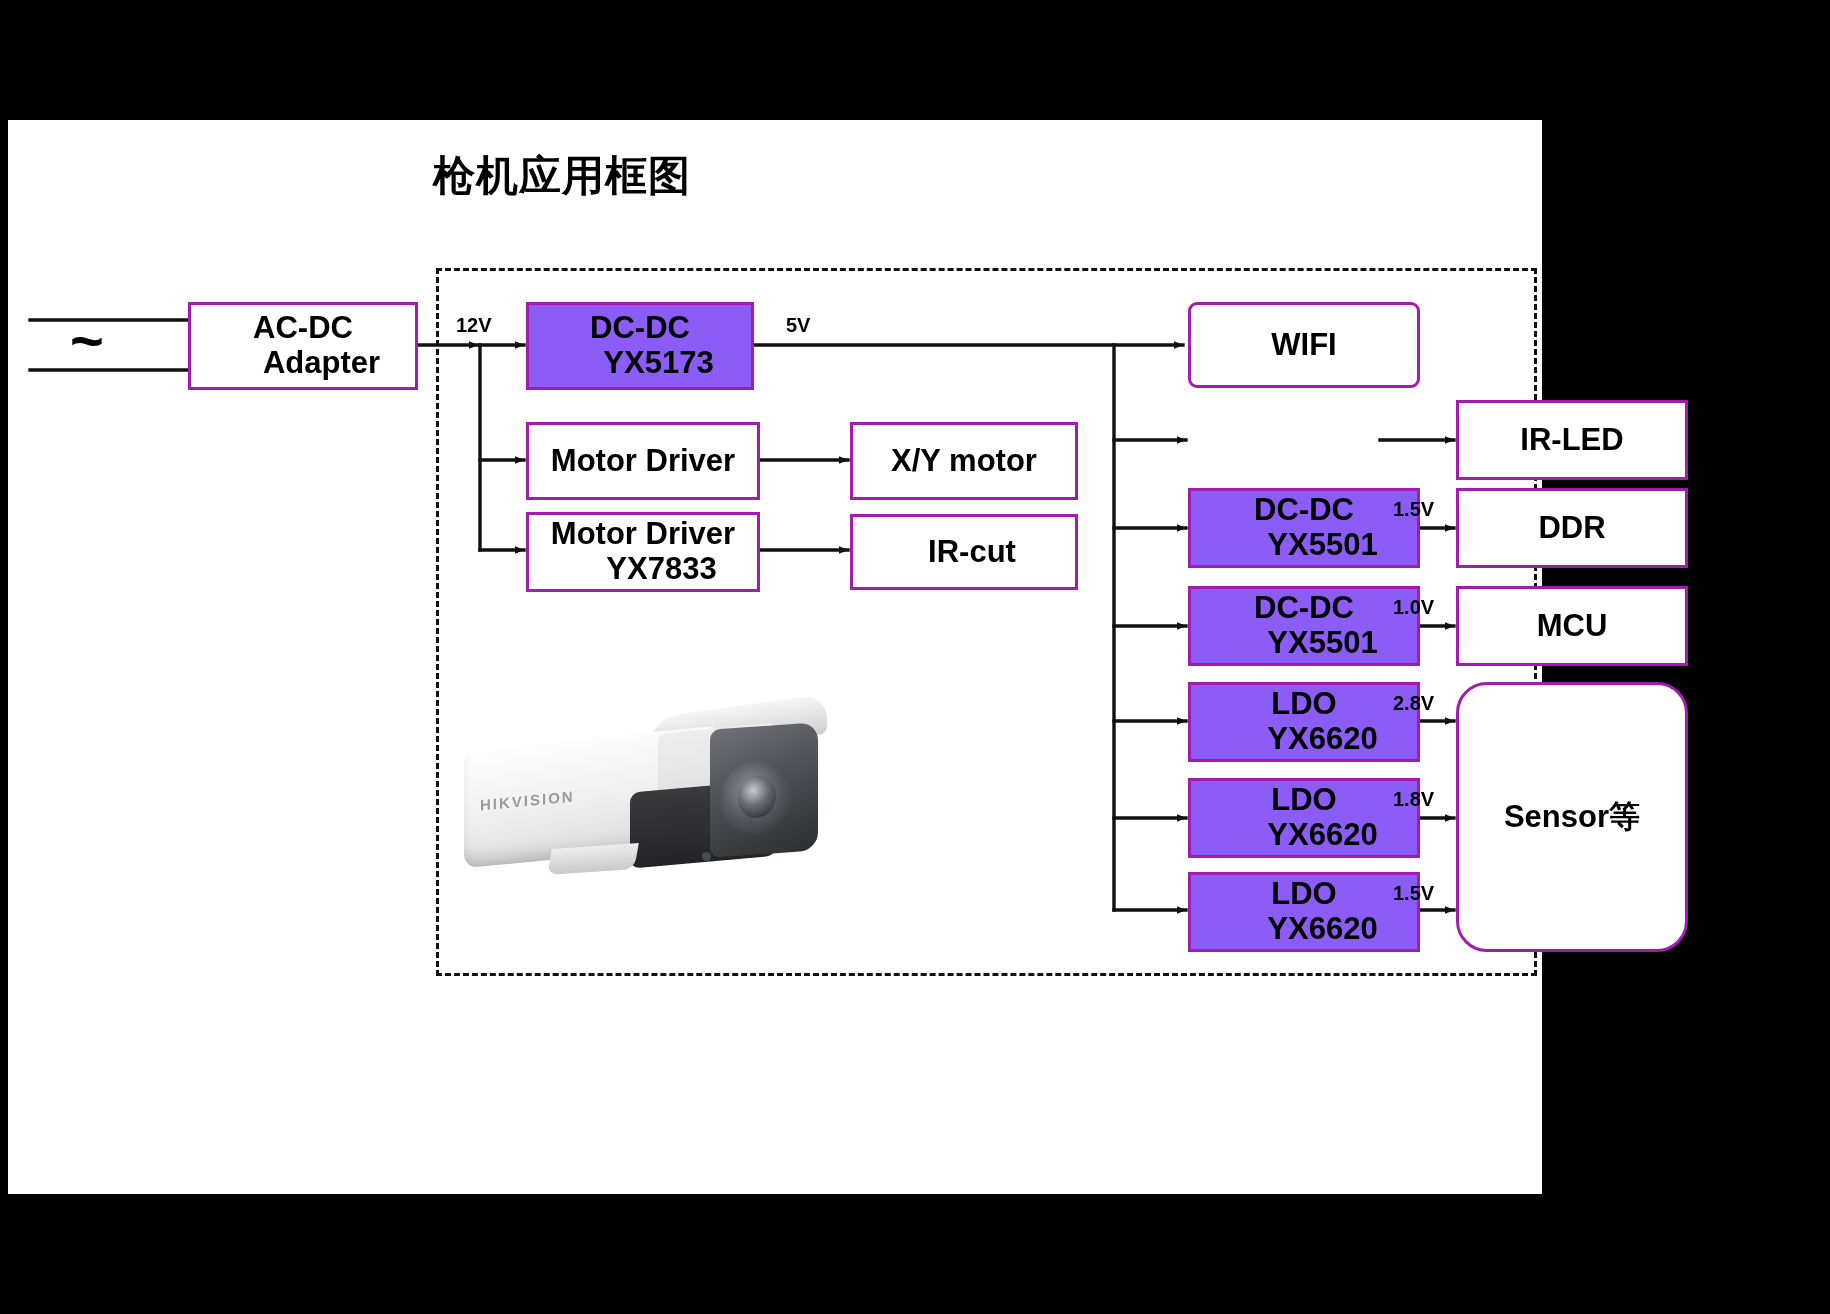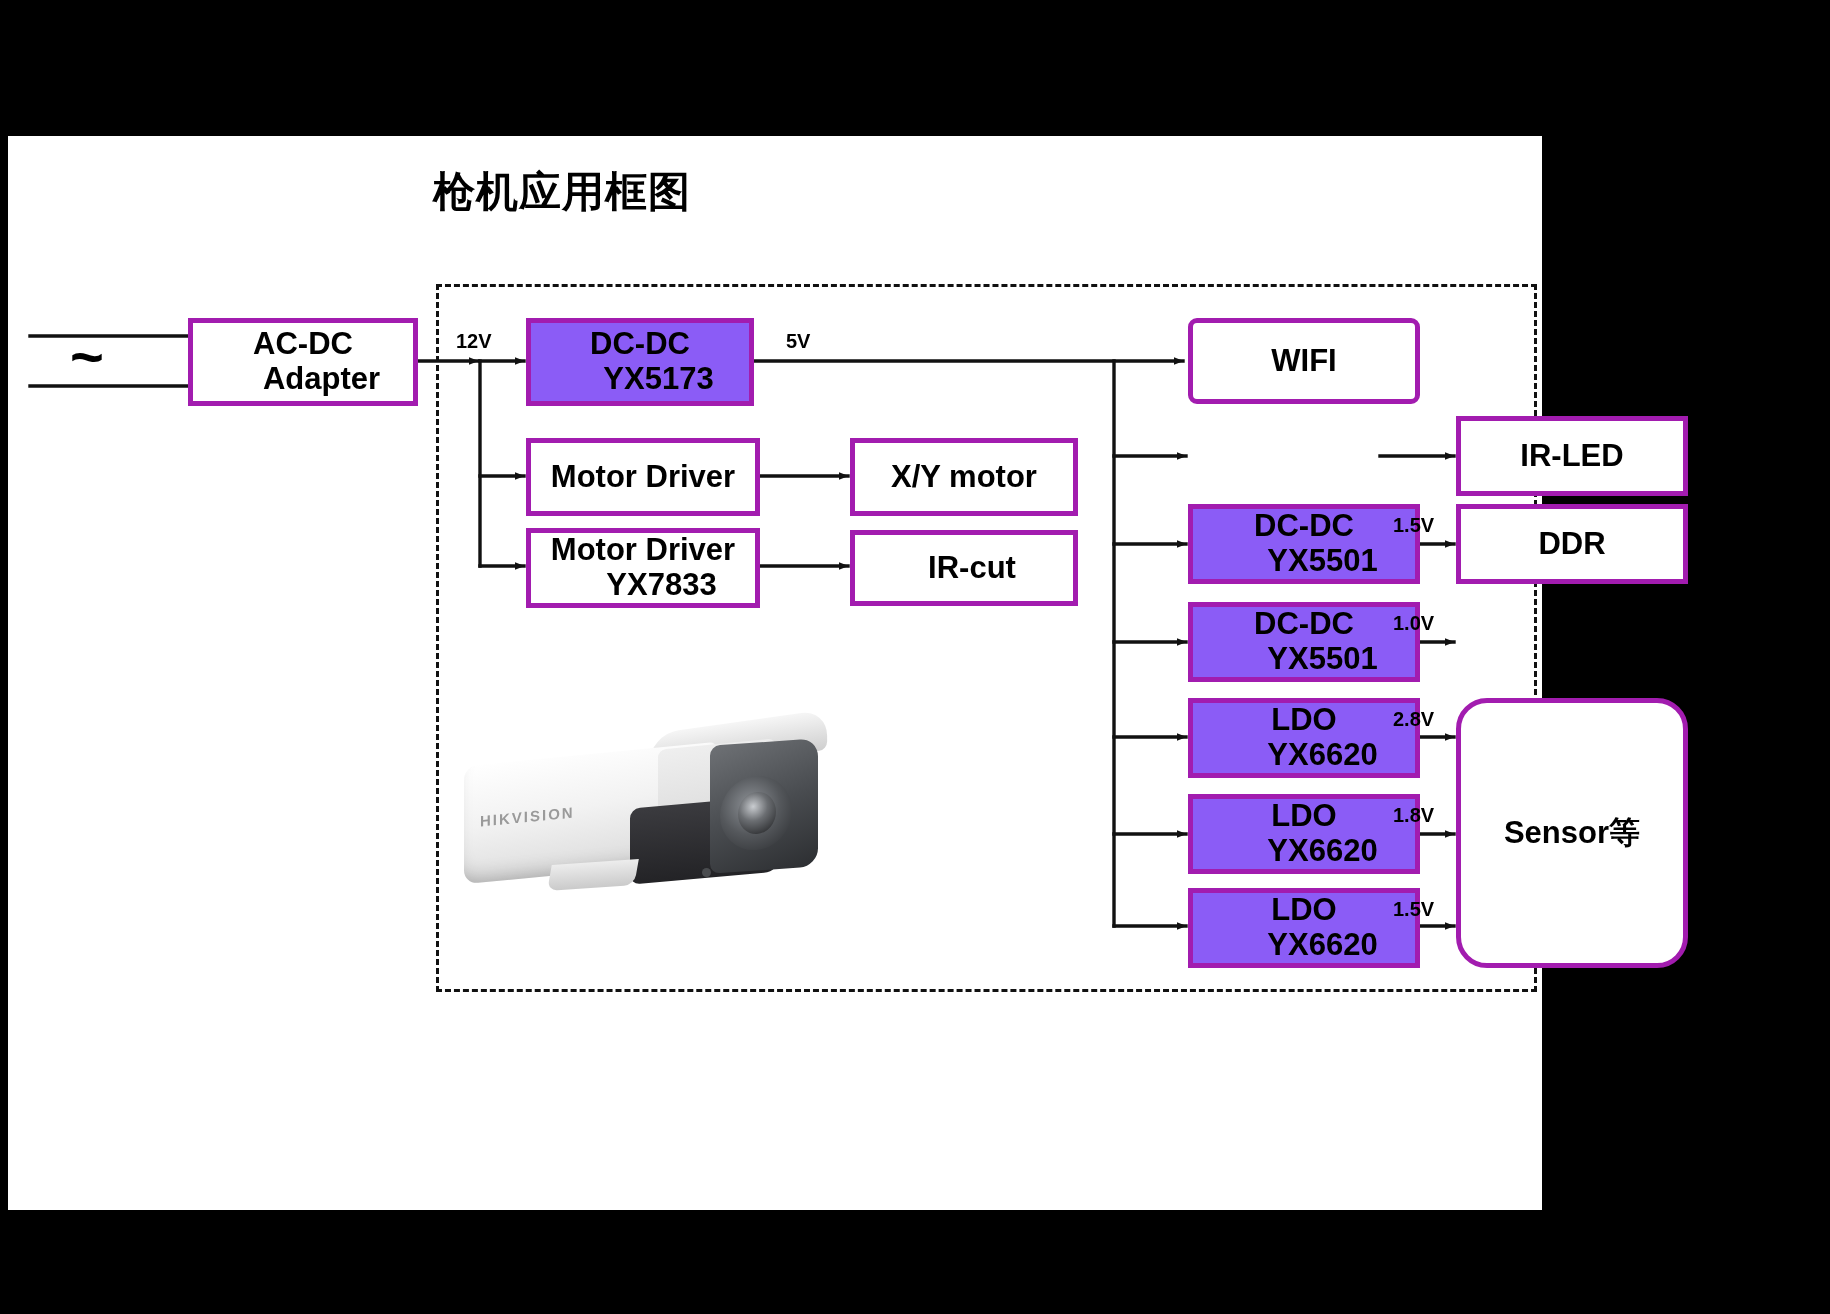--- a/index.html
+++ b/index.html
@@ -9,21 +9,21 @@
   }
   body {
     width: 1830px;
     height: 1314px;
     font-family: "Liberation Sans", "DejaVu Sans", sans-serif;
     overflow: hidden;
   }
   #slide {
     position: absolute;
     left: 8px;
-    top: 136px;
+    top: 120px;
     width: 1534px;
     height: 1074px;
     background: #ffffff;
   }
   #canvas {
     position: absolute;
     left: 0;
     top: 0;
     width: 1814px;
     height: 1074px;
@@ -38,21 +38,21 @@
     font-weight: bold;
     color: #000000;
     letter-spacing: 1px;
     white-space: nowrap;
   }
 
   
   .blk {
     position: absolute;
     box-sizing: border-box;
-    border: 5px solid #a21caf;
+    border: 3px solid #a21caf;
     background: #ffffff;
     display: flex;
     flex-direction: column;
     align-items: center;
     justify-content: center;
     font-size: 31px;
     font-weight: bold;
     color: #000000;
     line-height: 1.12;
     text-align: center;
@@ -279,20 +279,23 @@
 
   <div class="blk" style="left:1448px; top:368px; width:232px; height:80px;">
     <span>DDR</span>
   </div>
 
   <div class="blk green" style="left:1180px; top:466px; width:232px; height:80px;">
     <span>DC-DC</span>
     <span class="l2">YX5501</span>
   </div>
 
+  <div class="blk" style="left:1448px; top:466px; width:232px; height:80px;">
+    <span>MCU</span>
+  </div>
 
   <div class="blk green" style="left:1180px; top:562px; width:232px; height:80px;">
     <span>LDO</span>
     <span class="l2">YX6620</span>
   </div>
 
   <div class="blk green" style="left:1180px; top:658px; width:232px; height:80px;">
     <span>LDO</span>
     <span class="l2">YX6620</span>
   </div>

